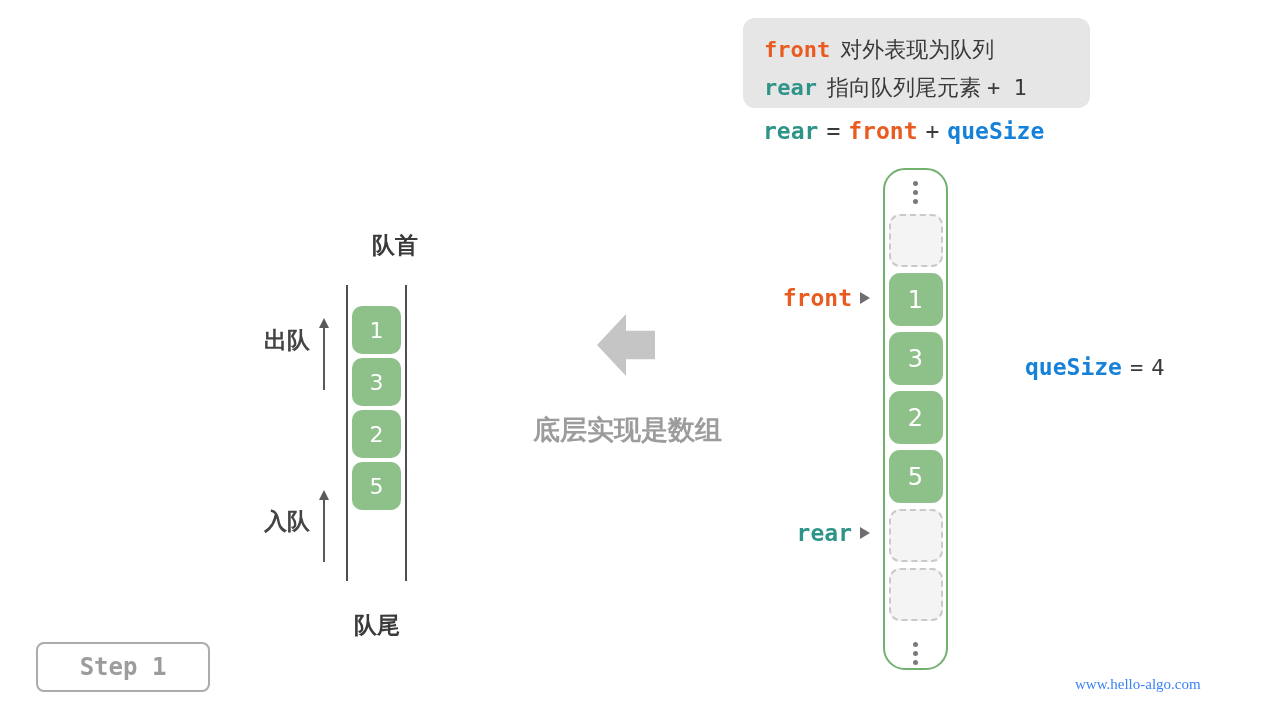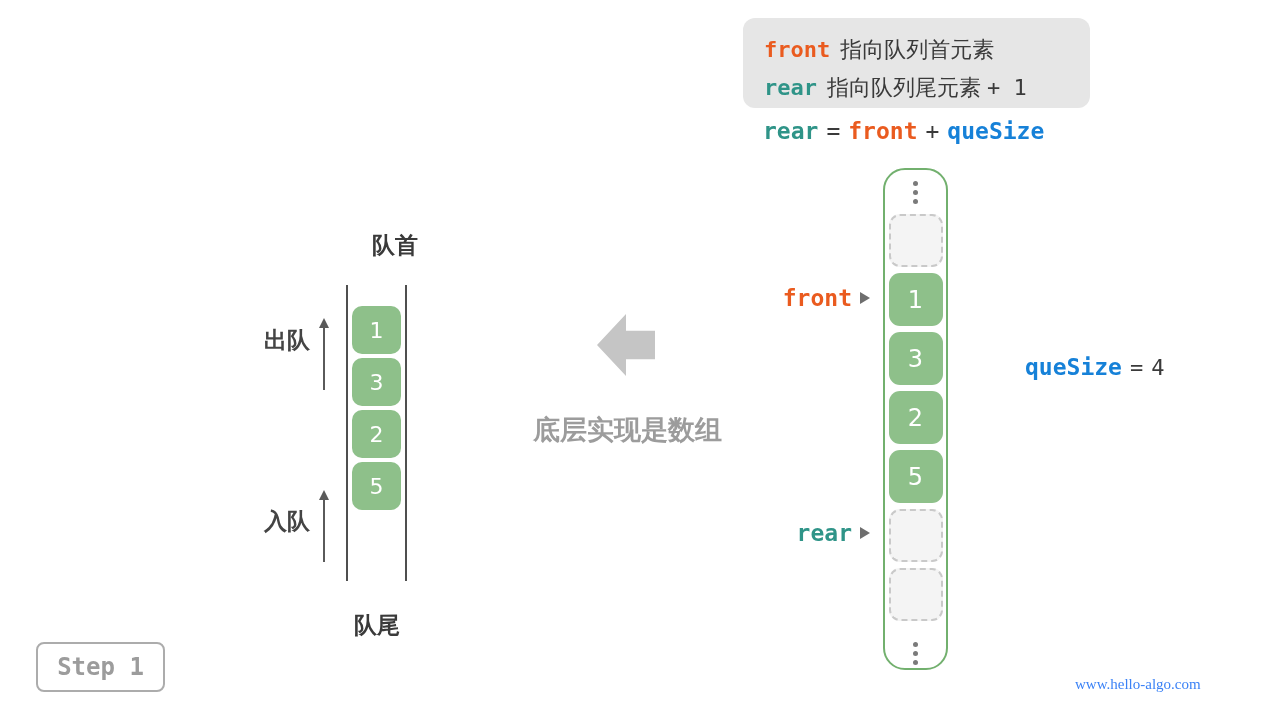--- a/index.html
+++ b/index.html
@@ -65,33 +65,33 @@
              border-left:10px solid #6E6E6E;}
 
   
   .size-info{left:1025px;top:341px;}
   .size-line1{font-size:22px;color:var(--dark);}
   .size-line2{margin-top:13px;font-size:23px;white-space:nowrap;}
   .size-line2 .op{font-family:"DejaVu Sans Mono",monospace;color:var(--dark);margin:0 8px;font-size:22px;}
   .size-line2 .val{font-family:"DejaVu Sans Mono",monospace;color:var(--dark);font-size:22px;}
 
   
-  .step-box{left:36px;top:642px;width:129px;height:50px;border:2px solid #ACACAC;border-radius:8px;
+  .step-box{left:36px;top:642px;width:174px;height:50px;border:2px solid #ACACAC;border-radius:8px;
             box-sizing:border-box;background:#fff;display:flex;align-items:center;justify-content:center;}
   .step-box span{font-family:"DejaVu Sans Mono",monospace;font-weight:bold;font-size:24px;color:var(--mid-gray);}
 
   
   .watermark{left:1075px;top:676px;font-size:15px;color:#3b82f6;font-family:Liberation Serif, serif;}
 </style>
 </head>
 <body>
 
 <div class="abs legend">
   <div class="legend-line">
-    <span class="kw orange">front</span><span>指向队列首元素</span>
+    <span class="kw orange">front</span><span>对外表现为队列</span>
   </div>
   <div class="legend-line">
     <span class="kw teal">rear</span><span>指向队列尾元素</span><span class="legend-suffix">+ 1</span>
   </div>
 </div>
 
 <div class="abs formula">
   <span class="kw teal">rear</span><span class="op">=</span><span class="kw orange">front</span><span class="op">+</span><span class="kw blue">queSize</span>
 </div>
 

